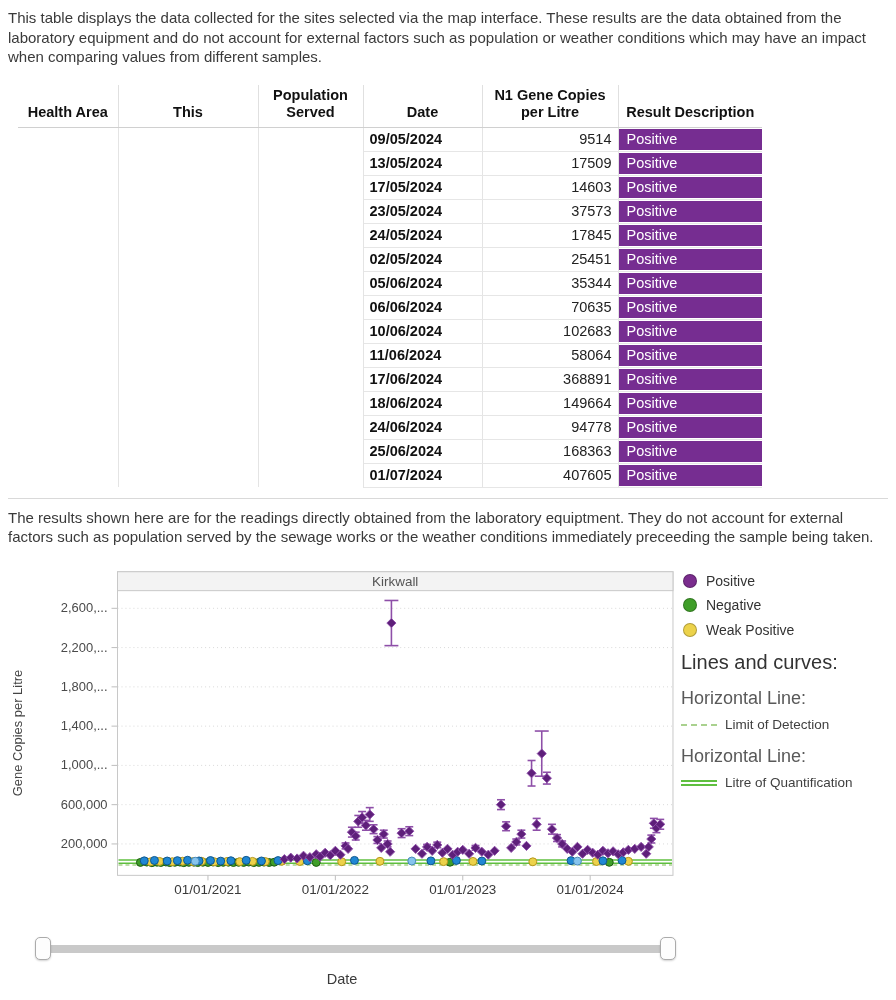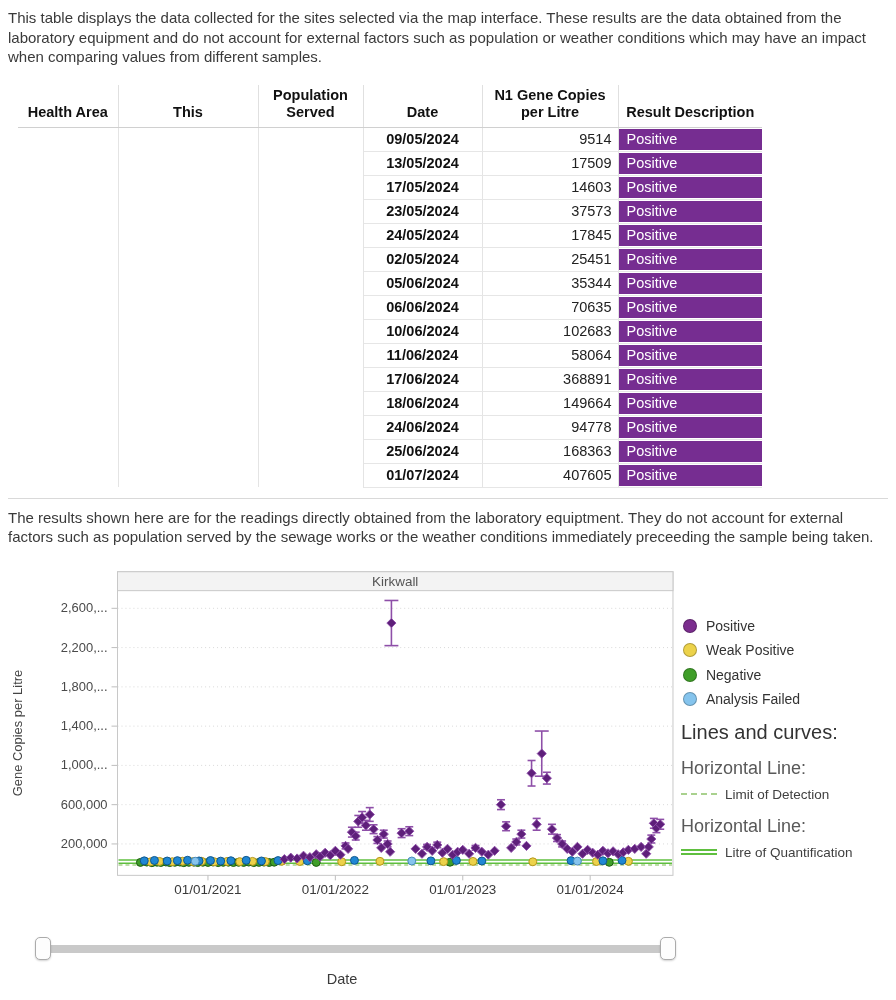--- a/index.html
+++ b/index.html
@@ -26,30 +26,30 @@
     border-right: 1px solid #e0e0e0;
     border-bottom: 1px solid #d0d0d0;
     line-height: 17px;
   }
   .data-table th:last-child { border-right:none; }
   .data-table td {
     border-right: 1px solid #e4e4e4;
     padding: 0 6px; height: 23.7px; color:#222;
   }
   .data-table td.empty-col { border-bottom: none; }
-  .data-table td.c-date { text-align:center; font-weight:bold; border-bottom:1px solid #e6e6e6; color:#111;}
+  .data-table td.c-date { font-weight:bold; border-bottom:1px solid #e6e6e6; color:#111;}
   .data-table td.c-val  { text-align:right;  border-bottom:1px solid #e6e6e6; }
   .data-table td.c-res  { padding:0; border-bottom:1px solid #e6e6e6; border-right:none;}
   .badge {
     display:block; margin:1px 0; height:21px; line-height:21px;
     color:#fff; padding-left:8px; font-size:14.5px;
   }
   .divider { border:none; border-top:1px solid #d9d9d9; margin:10px 0 9px 0; width:880px; }
   
-  .chart-wrap { display:flex; margin-top: 16px; align-items: center; }
+  .chart-wrap { display:flex; margin-top: 16px; }
   .legend { padding-top: 6px; width: 208px; font-size: 14px; color:#333; }
   .legend-item { display:flex; align-items:center; height:24.5px; }
   .legend-dot { width:14px; height:14px; border-radius:50%; margin: 0 9px 0 2px; flex:none; border:1px solid rgba(0,0,0,0.25); }
   .legend-section-title { margin-top:9px; font-size:20px; color:#333; }
   .hl-title { margin-top:14px; font-size:18px; color:#595959; }
   .hl-item { display:flex; align-items:center; margin-top:8px; font-size:13.5px; color:#404040; }
   .swatch-dashed { width:36px; border-top:2px dashed #a9d18e; margin-right:8px; flex:none; }
   .swatch-double { width:36px; height:6px; border-top:2px solid #5fbf3f; border-bottom:2px solid #5fbf3f; margin-right:8px; flex:none; }
   
   .slider-zone { position:relative; width:668px; height:24px; margin: 32px 0 0 0; }
@@ -490,30 +490,26 @@
       <path d="M 651.3623853210875 261.0620689655172 L 655.9623853210875 265.6620689655172 L 651.3623853210875 270.26206896551724 L 646.7623853210874 265.6620689655172 Z" fill="#5e1f7a" stroke="#8e4fa8" stroke-width="1"></path>
       <path d="M 655.2018348623683 257.1172413793103 L 659.8018348623683 261.71724137931034 L 655.2018348623683 266.31724137931036 L 650.6018348623683 261.71724137931034 Z" fill="#5e1f7a" stroke="#8e4fa8" stroke-width="1"></path>
     </svg>
   <div class="legend">
     <div id="legend-items">
         <div class="legend-item">
           <span class="legend-dot" style="background: rgb(123, 45, 142);"></span>
           <span>Positive</span>
         </div>
         <div class="legend-item">
-          <span class="legend-dot" style="background: rgb(236, 210, 74);"></span>
-          <span>Weak Positive</span>
-        </div>
-        <div class="legend-item">
           <span class="legend-dot" style="background: rgb(63, 158, 40);"></span>
           <span>Negative</span>
         </div>
         <div class="legend-item">
-          <span class="legend-dot" style="background: rgb(133, 196, 237);"></span>
-          <span>Analysis Failed</span>
+          <span class="legend-dot" style="background: rgb(236, 210, 74);"></span>
+          <span>Weak Positive</span>
         </div>
       </div>
     <div class="legend-section-title">Lines and curves:</div>
     <div class="hl-title">Horizontal Line:</div>
     <div class="hl-item">
       <span class="swatch-dashed"></span>
       <span>Limit of Detection</span>
     </div>
     <div class="hl-title">Horizontal Line:</div>
     <div class="hl-item">

